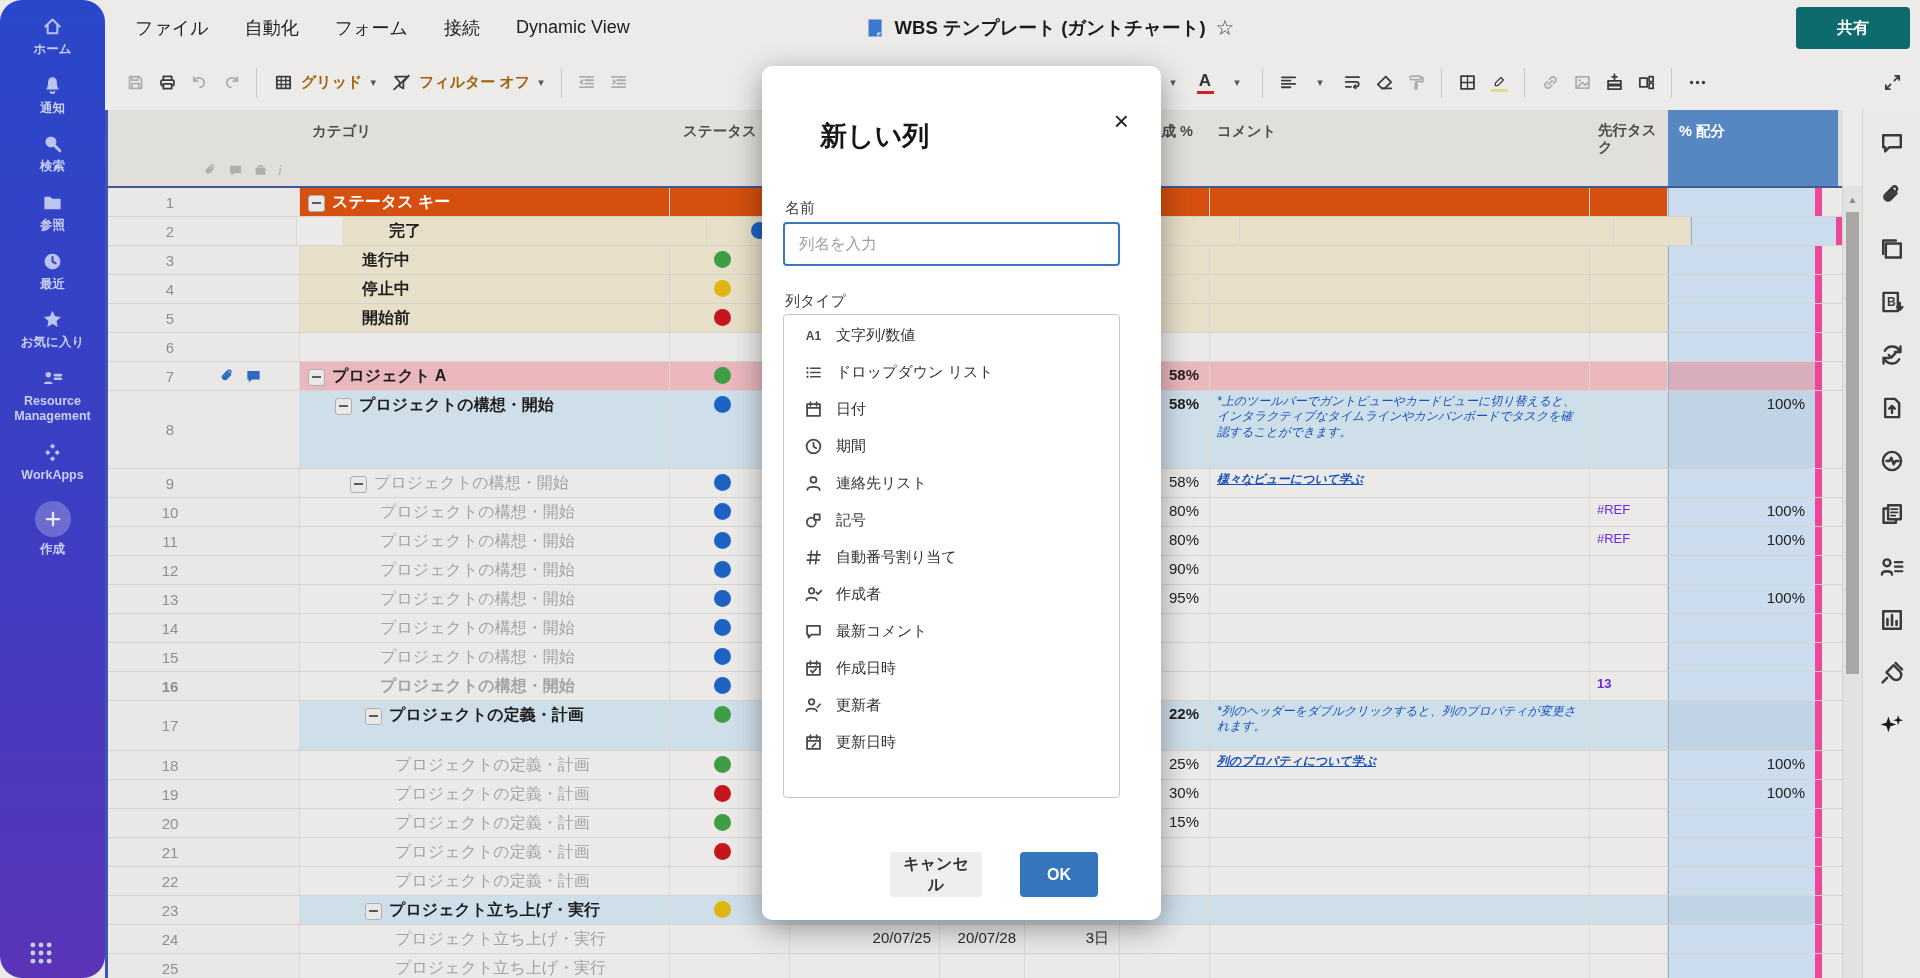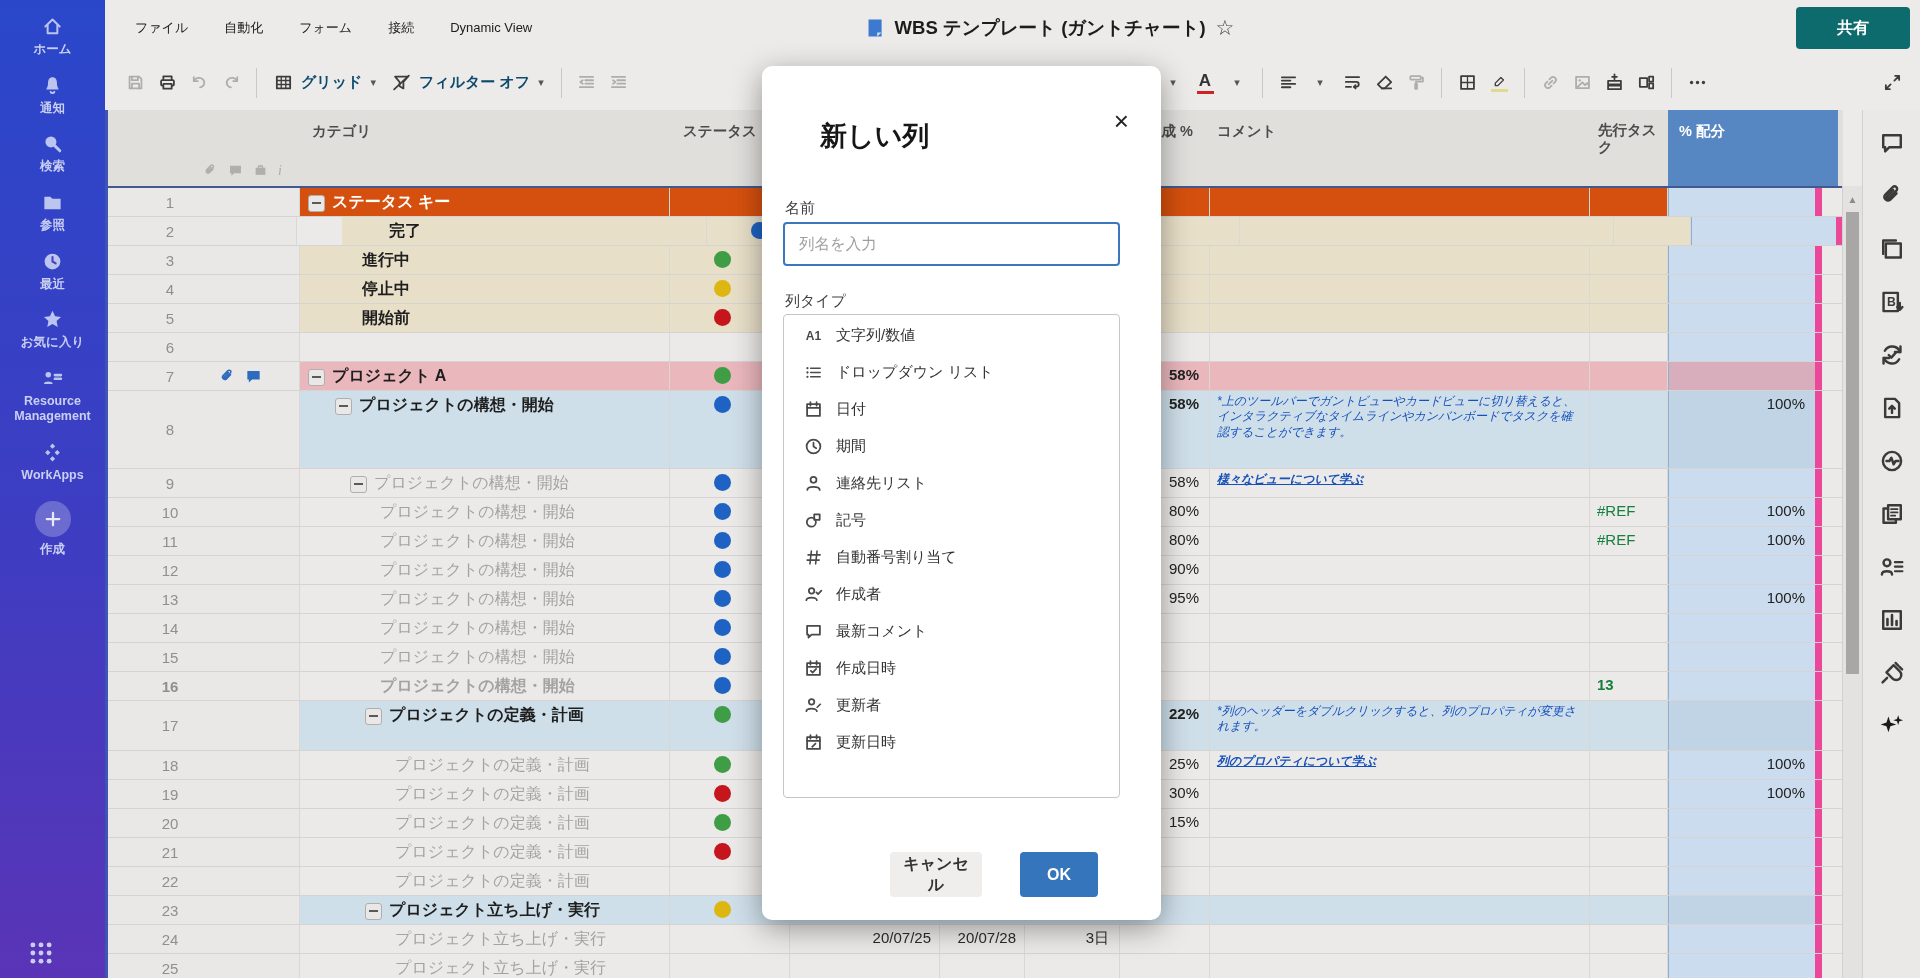--- a/index.html
+++ b/index.html
@@ -1,48 +1,48 @@
 <!DOCTYPE html>
 <html><head>
 <meta charset="utf-8">
 <style>
   html,body{margin:0;padding:0;background:#666;}
   .app{position:relative;width:1920px;height:978px;background:#ecebe9;overflow:hidden;
        font-family:"Liberation Sans","DejaVu Sans",sans-serif;color:#222;}
   
   .sidebar{position:absolute;left:0;top:0;bottom:0;width:105px;
     background:linear-gradient(180deg,#2a47ca 0%,#3e3dc2 55%,#5a34b6 100%);
-    color:#c7cdf3;display:flex;flex-direction:column;align-items:center;padding-top:16px;box-sizing:border-box;}
+    color:#c7cdf3;display:flex;flex-direction:column;align-items:center;padding-top:16px;box-sizing:border-box;border-radius:22px;}
   .sb-item{display:flex;flex-direction:column;align-items:center;width:100px;margin-bottom:17px;cursor:pointer;}
   .sb-item .ic{width:21px;height:21px;color:#bcc4f0;}
   .sb-item .lb{font-size:12.5px;margin-top:5px;text-align:center;line-height:1.25;font-weight:bold;color:#c9cff2;}
   .sb-item.create .ic{width:36px;height:36px;background:rgba(255,255,255,.24);border-radius:50%;
      display:flex;align-items:center;justify-content:center;padding:8px;box-sizing:border-box;color:#e8ebfb;}
   .sb-apps{position:absolute;left:28px;bottom:12px;width:26px;height:26px;color:#c9cff2;cursor:pointer;}
   
   .main{position:absolute;left:105px;top:0;right:0;height:110px;}
   .menubar{position:relative;height:55px;}
   .menus{position:absolute;left:30px;top:0;height:55px;display:flex;align-items:center;gap:36px;}
-  .menus span{font-size:13px;color:#202020;cursor:pointer;}
+  .menus span{font-size:18px;color:#202020;cursor:pointer;}
   .title-wrap{position:absolute;left:945px;top:0;height:55px;transform:translateX(-50%);
      display:flex;align-items:center;gap:10px;}
   .title-wrap .ic{width:19px;height:22px;}
   .doc-title{font-size:18.5px;font-weight:bold;color:#1c1c1c;white-space:nowrap;}
   .star{font-size:21px;color:#3c3c3c;cursor:pointer;}
   .share-btn{position:absolute;right:10px;top:7px;width:114px;height:42px;background:#0d6a6d;color:#fff;
      border:none;border-radius:4px;font-size:16px;font-weight:bold;cursor:pointer;font-family:inherit;}
   .toolbar{position:relative;height:55px;display:flex;align-items:center;padding-left:14px;}
   .tb{width:32px;height:32px;display:flex;align-items:center;justify-content:center;border-radius:3px;
       color:#3c3c3c;cursor:pointer;flex:none;}
   .tb .ic{width:19px;height:19px;}
   .tb.dis{opacity:.35;cursor:default;}
   .tb-sep{width:1px;height:30px;background:#c9c8c6;margin:0 9px;flex:none;}
   .tb-lbl{display:flex;align-items:center;gap:8px;padding:0 8px;height:32px;cursor:pointer;flex:none;}
   .tb-lbl .ic{width:19px;height:19px;color:#3c3c3c;}
-  .tb-lbl .tx{font-size:15px;font-weight:bold;color:#0c4a6e;white-space:nowrap;}
+  .tb-lbl .tx{font-size:15px;font-weight:bold;color:#a16207;white-space:nowrap;}
   .caret{font-size:11px;color:#555;}
   .tb-right{position:absolute;left:1052px;top:0;height:55px;display:flex;align-items:center;}
   .fontA{display:flex;flex-direction:column;align-items:center;line-height:1;}
   .fontA .A{font-size:17px;font-weight:bold;color:#333;}
   .fontA .bar{width:17px;height:3px;background:#cf2222;margin-top:2px;}
   .hl-bar{width:17px;height:3px;background:#e3d98a;margin-top:1px;}
   .stack{display:flex;flex-direction:column;align-items:center;}
   .expand-btn{position:absolute;right:12px;top:11px;}
   
   .grid{position:absolute;left:105px;top:110px;right:77px;bottom:0;background:#ebeae8;overflow:hidden;}
@@ -60,21 +60,21 @@
   .c-gut .num{width:80px;margin-left:25px;text-align:center;color:#8f8f8d;font-size:15px;flex:none;}
   .c-gut .ric{width:17px;height:17px;color:#2d6bbf;margin-left:9px;cursor:pointer;}
   .c-cat{width:370px;padding-top:4px;}
   .c-st{width:120px;padding-top:5px;}
   .c-d1{width:150px;justify-content:flex-end;padding:4px 8px 0 0;font-size:15px;color:#2b2b2b;}
   .c-d2{width:85px;justify-content:flex-end;padding:4px 8px 0 0;font-size:15px;color:#2b2b2b;}
   .c-dur{width:95px;justify-content:flex-end;padding:4px 10px 0 0;font-size:15px;color:#2b2b2b;}
   .c-pct{width:90px;justify-content:flex-end;padding:4px 10px 0 0;font-size:15px;color:#222;}
   .c-com{width:380px;padding:3px 6px 0 7px;font-size:12px;font-style:italic;color:#1550bb;line-height:1.28;}
   .c-com.lnk{font-weight:bold;text-decoration:underline;cursor:pointer;}
-  .c-pred{width:78px;padding:4px 0 0 7px;font-size:15px;color:#15803d;}
+  .c-pred{width:78px;padding:4px 0 0 7px;font-size:13px;color:#6d28d9;}
   .c-alloc{width:154px;background:#cbdcee;border-left:1px solid #8fafd2;border-right:7px solid #ec4899;
            justify-content:flex-end;padding:4px 10px 0 0;font-size:15px;color:#222;}
   .dot{width:17px;height:17px;border-radius:50%;margin-left:44px;flex:none;}
   .cbox{width:15px;height:15px;border:1px solid #b0afad;background:#e9e8e6;border-radius:3px;flex:none;
         margin:3px 7px 0 0;position:relative;cursor:pointer;}
   .cbox::after{content:"";position:absolute;left:3px;right:3px;top:6px;height:2px;background:#5a5a5a;}
   .catx{white-space:nowrap;overflow:hidden;}
   .t-bold{font-weight:bold;color:#1e1e1e;}
   .t-gray{color:#a4a3a1;}
   .t-white{font-weight:bold;color:#fff;}

